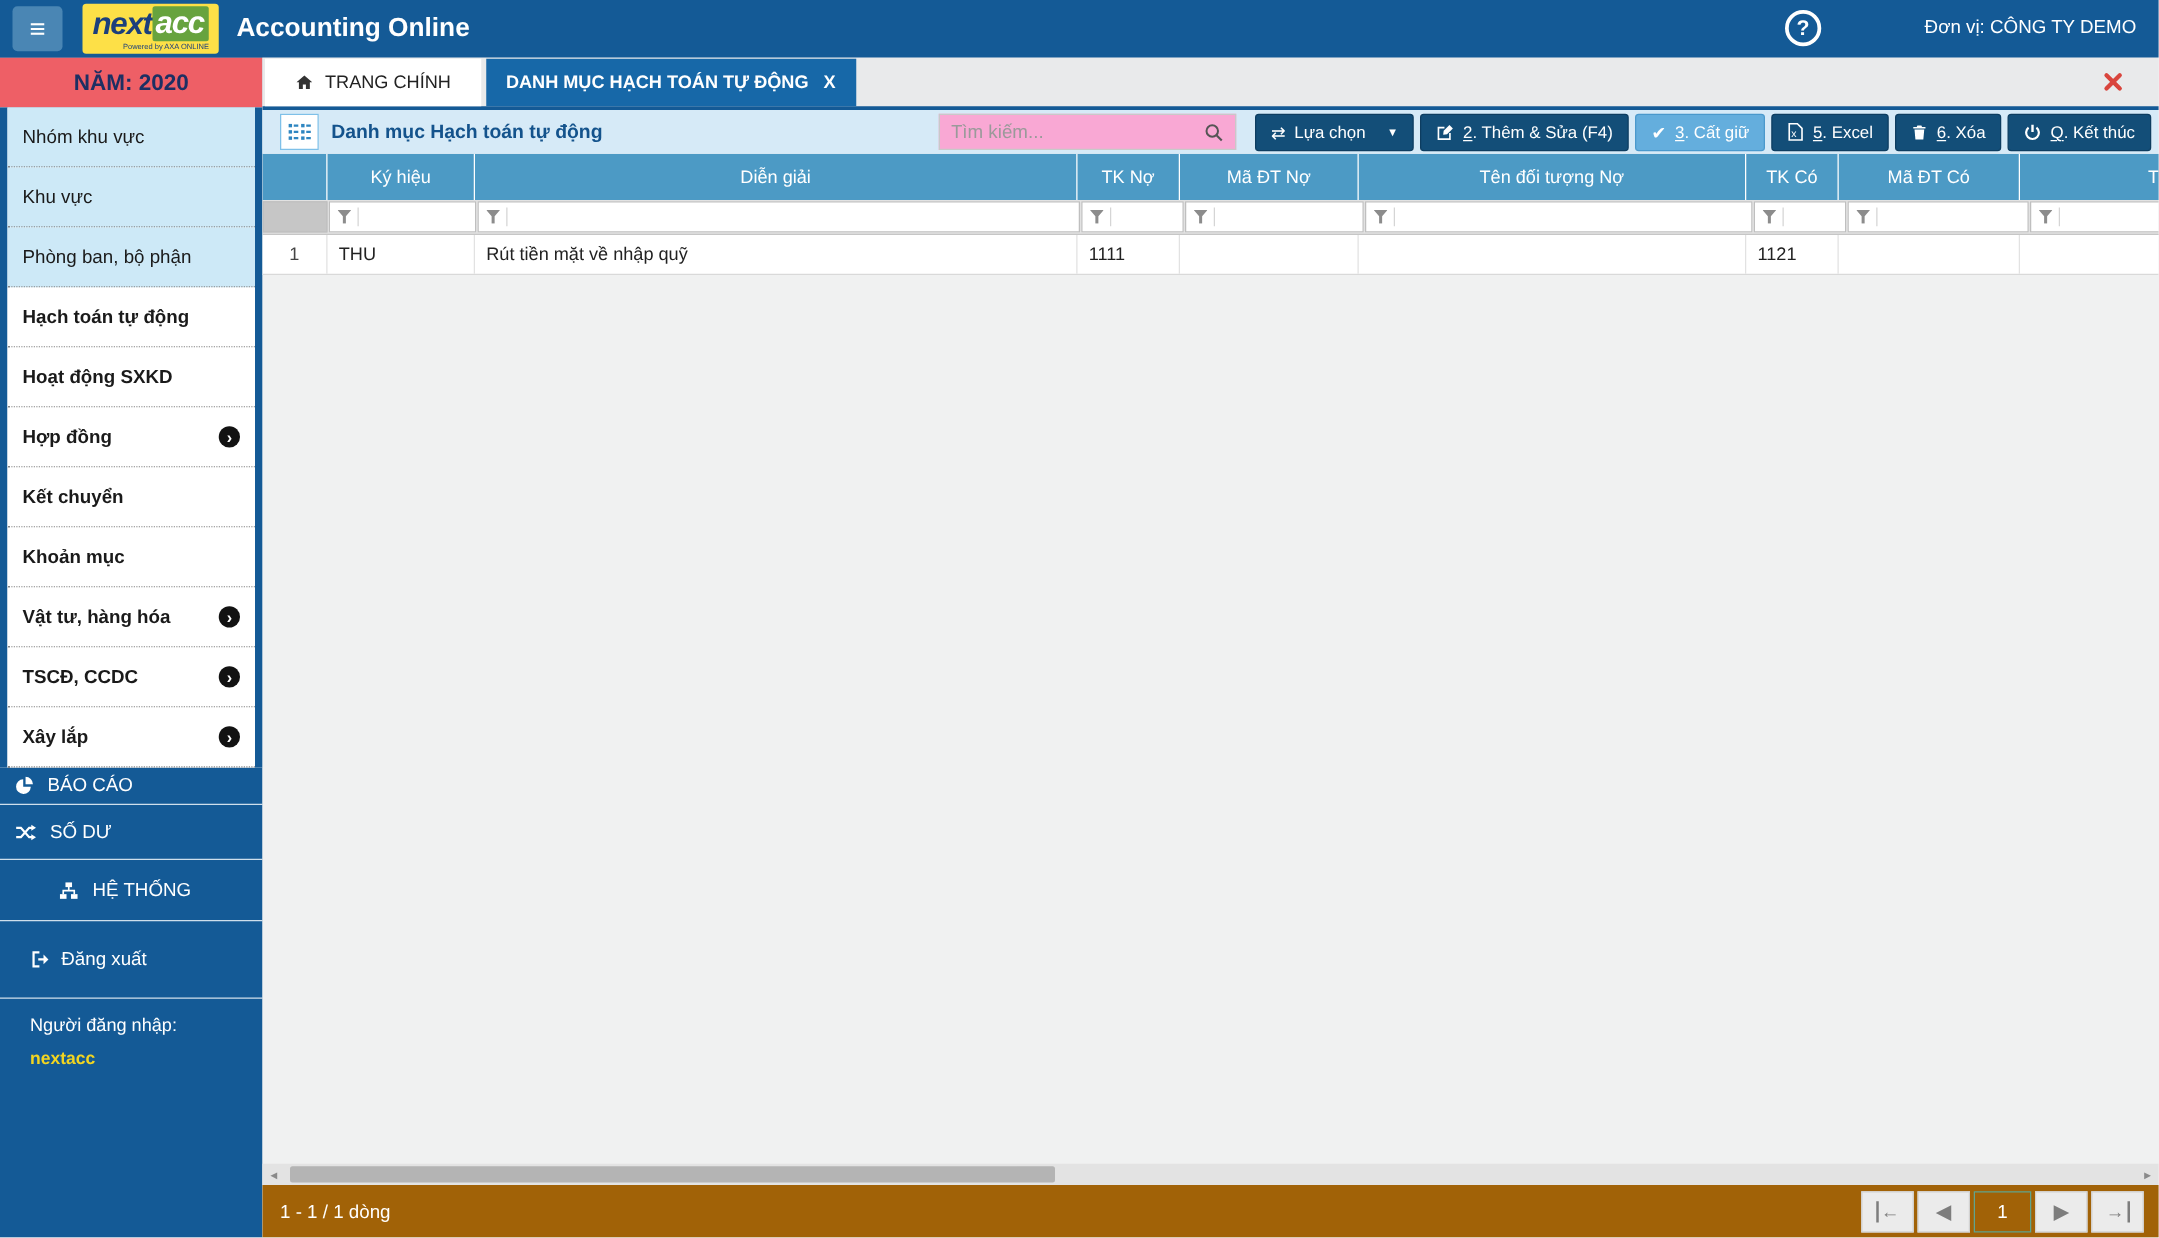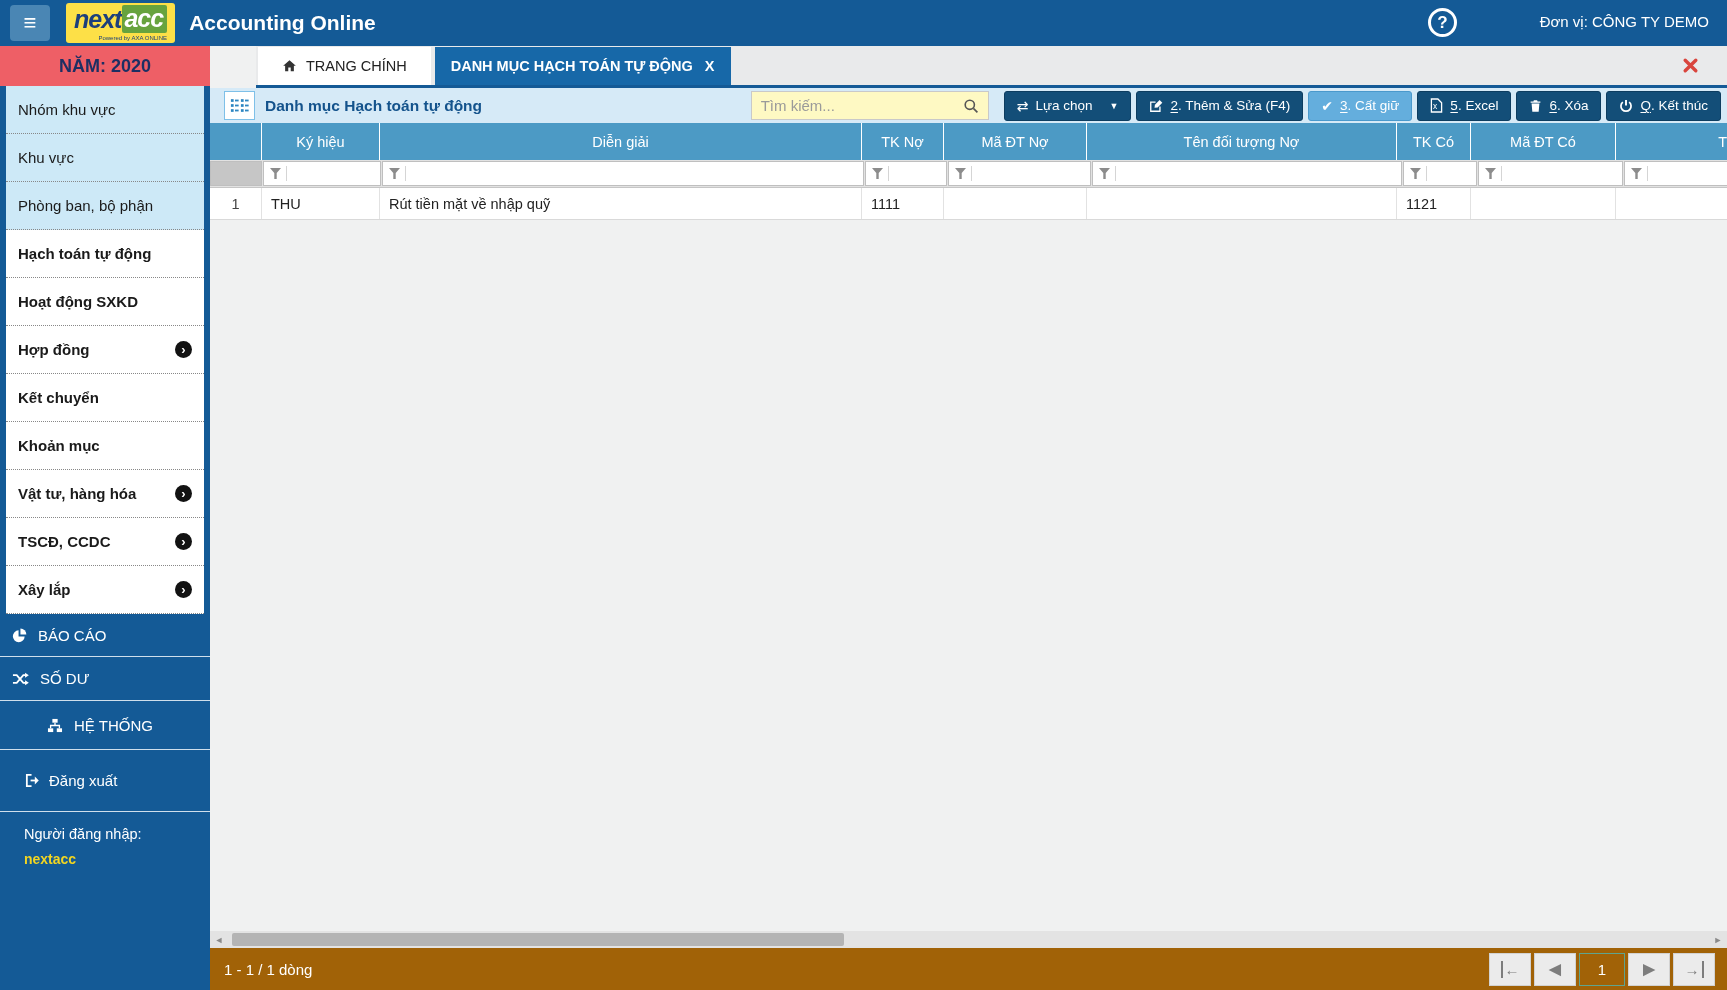--- a/index.html
+++ b/index.html
@@ -20,39 +20,39 @@
 
   
   .sidebar { position:absolute; left:0; top:46px; width:210px; bottom:0; background:#145a96; }
   .year-header { height:40px; background:#ee5f66; color:#1d2f63; font-weight:bold; font-size:18px; display:flex; align-items:center; justify-content:center; }
   .menu { background:#fff; border-left:6px solid #145a96; border-right:6px solid #145a96; }
   .menu-item { height:48px; display:flex; align-items:center; padding:0 12px; font-size:15px; color:#1a1a1a; border-bottom:1px dotted #888; background:#fff; cursor:pointer; }
   .menu-item.hl { background:#cde9f7; }
   .menu-item.b { font-weight:bold; }
   .circ-arrow { margin-left:auto; width:17px; height:17px; border-radius:50%; background:#121212; color:#fff; font-size:13px; font-weight:bold; display:flex; align-items:center; justify-content:center; line-height:1; padding-bottom:1px; }
   .side-section { display:flex; align-items:center; color:#fff; font-size:15px; padding-left:12px; gap:11px; border-bottom:1px solid #cfdfec; cursor:pointer; }
-  .s1{height:43px;} .s2{height:44px;} .s3{height:49px;padding-left:47px;}
+  .s1{height:30px;} .s2{height:44px;} .s3{height:49px;padding-left:47px;}
   .logout-row { height:62px; display:flex; align-items:center; color:#fff; font-size:15px; padding-left:24px; gap:9px; border-bottom:1px solid #cfdfec; cursor:pointer; }
   .login-block { padding:14px 0 0 24px; color:#fff; font-size:14.5px; }
   .login-user { color:#f2d521; font-weight:bold; margin-top:9px; font-size:14px; }
 
   
   .main { position:absolute; left:210px; top:46px; right:0; bottom:0; background:#f0f1f1; }
-  .tabstrip { height:42px; background:#e9eaeb; border-bottom:3px solid #145a96; display:flex; align-items:flex-end; position:relative;margin-left:46px; }
+  .tabstrip { height:42px; background:#e9eaeb; border-bottom:3px solid #145a96; display:flex; align-items:flex-end; position:relative; }
   .tab { height:38px; display:flex; align-items:center; font-size:14.5px; cursor:pointer; }
   .tab-home { background:#fff; color:#222; margin-left:2px; padding:0 24px; gap:9px; }
   .tab-active { background:#1768a8; color:#fff; font-weight:bold; margin-left:4px; padding:0 16px; gap:8px; }
   .tab-close-x { font-weight:bold; margin-left:4px; }
   .strip-close { position:absolute; right:28px; top:11px; cursor:pointer; }
 
   .toolbar { height:35px; background:#d6eaf7; display:flex; align-items:center; padding:0 6px 0 14px; }
   .list-icon-box { width:31px; height:29px; background:#fff; border:1px solid #7ec0e8; display:flex; align-items:center; justify-content:center; }
   .panel-title { color:#14538c; font-weight:bold; font-size:15.5px; margin-left:10px; }
   .tb-spacer { flex:1; }
-  .searchbox { width:238px; height:29px; background:#fef9c3; border:1px solid #c9c9c9; display:flex; align-items:center; padding:0 9px; margin-right:10px; }
+  .searchbox { width:238px; height:29px; background:#f9a8d4; border:1px solid #c9c9c9; display:flex; align-items:center; padding:0 9px; margin-right:10px; }
   .searchbox input { flex:1; border:none; outline:none; font-size:15px; color:#333; font-family:"Liberation Sans",sans-serif; background:transparent; }
   .searchbox input::placeholder { color:#9a9a9a; }
   .btn { height:30px; background:#134e78; color:#fff; border:1px solid #0d3d60; border-radius:3px; font-size:13.5px; display:flex; align-items:center; padding:0 12px; gap:7px; margin-left:5px; cursor:pointer; white-space:nowrap; }
   .btn u { text-underline-offset:2px; }
   .btn.light { background:#64aedd; border-color:#4a99cc; }
   .btn .caret { font-size:9px; margin-left:10px; }
   .icon-g { font-size:14px; line-height:1; }
 
   
   .grid { width:100%; overflow:hidden; }

